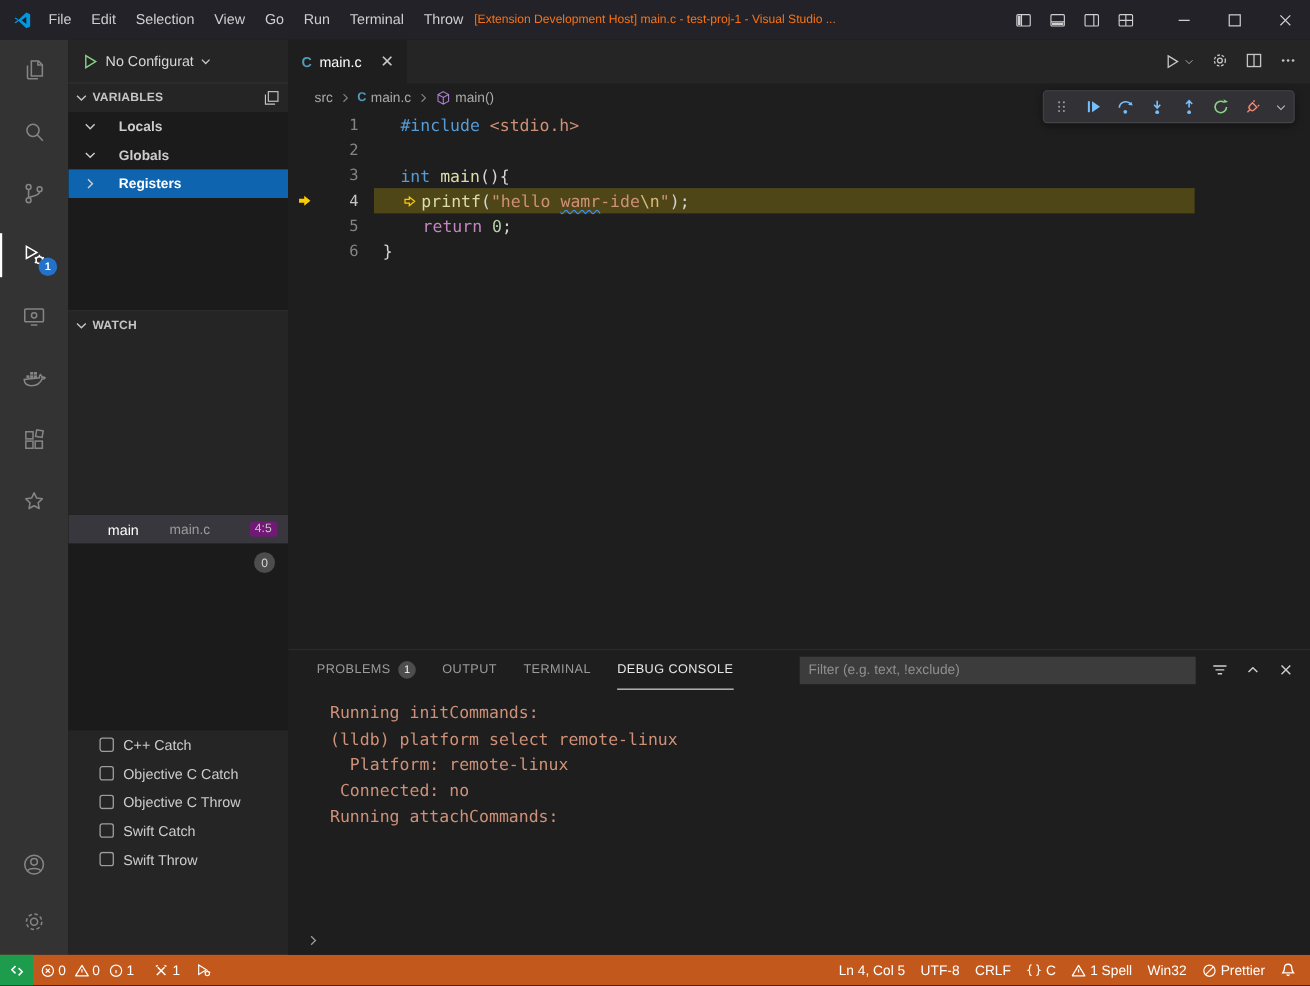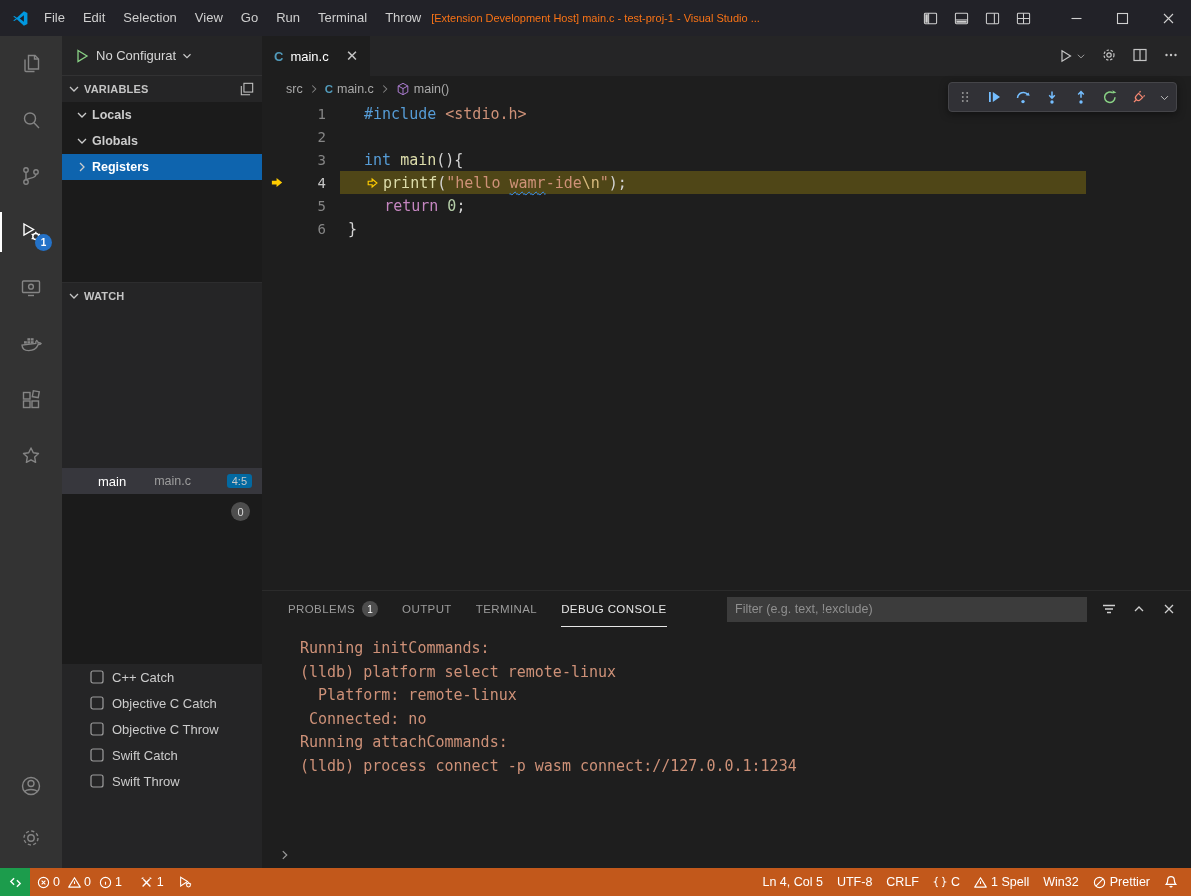--- a/index.html
+++ b/index.html
@@ -40,25 +40,25 @@
   .cfg-select .lbl { white-space:nowrap; overflow:hidden; }
   .sec-header { height:26px; flex:0 0 26px; display:flex; align-items:center; padding:0 8px 0 4px; font-size:11px; font-weight:700; color:#c5c5c5; letter-spacing:.2px; border-top:1px solid #2d2d2e; }
   .sec-header .chev { display:flex; margin-right:2px; }
   .sec-status { font-weight:400; color:#8a8a8a; font-size:10.5px; margin-left:8px; white-space:nowrap; overflow:hidden; }
   .sec-hicon { margin-left:auto; display:flex; }
   .sec-body { overflow:hidden; }
   .sb-dark { background:#1b1b1b; }
   .tree-row { height:26px; display:flex; align-items:center; padding-left:12px; color:#cccccc; cursor:default; }
   .tree-row svg { flex:0 0 16px; }
   .tree-row.sel { background:var(--selection,#0E64AE); color:#ffffff; }
-  .tree-label { margin-left:2px; font-weight:700; font-size:12.5px; }
+  .tree-label { margin-left:18px; font-weight:700; font-size:12.5px; }
   .cs-frame { height:26px; display:flex; align-items:center; background:#37373d; padding:0 10px 0 36px; }
   .cs-fn { color:#ffffff; font-size:13px; }
   .cs-file { color:#9d9d9d; margin-left:28px; font-size:12.5px; }
-  .cs-pos { margin-left:auto; background:#0369a1; color:#c8c8c8; border-radius:3px; padding:1px 5px; font-size:11px; }
+  .cs-pos { margin-left:auto; background:#701a75; color:#c8c8c8; border-radius:3px; padding:1px 5px; font-size:11px; }
   .cs-counter-row { display:flex; justify-content:flex-end; padding:8px 12px 0 0; }
   .cs-counter { width:19px; height:19px; border-radius:50%; background:#4d4d4d; color:#d8d8d8; font-size:11px; display:flex; align-items:center; justify-content:center; }
   .bp-row { height:26px; display:flex; align-items:center; padding-left:28px; gap:8px; color:#cccccc; font-size:13px; }
   .bp-check { display:flex; }
 
   
   .main { flex:1 1 auto; display:flex; flex-direction:column; min-width:0; position:relative; }
   .tabbar { height:40px; flex:0 0 40px; background:#252526; display:flex; align-items:stretch; position:relative; }
   .tab { display:flex; align-items:center; gap:7px; padding:0 12px; background:#1e1e1e; color:#ffffff; font-size:13px; cursor:default; }
   .c-ico { color:#519ABA; font-weight:700; font-size:13px; font-family:"Liberation Sans",sans-serif; }
@@ -544,21 +544,20 @@
                 </svg>
               </span>
           </div>
         </div>
         <div class="console" id="console-out">
             <div class="console-line">Running initCommands:</div>
             <div class="console-line">(lldb) platform select remote-linux</div>
             <div class="console-line">  Platform: remote-linux</div>
             <div class="console-line"> Connected: no</div>
             <div class="console-line">Running attachCommands:</div>
-            <div class="console-line">(lldb) process connect -p wasm connect://127.0.0.1:1234</div>
           </div>
         <div class="console-prompt">
           <svg width="14" height="14" viewBox="0 0 16 16">
               <path d="M5.5 3.5L10 8l-4.5 4.5" fill="none" stroke="#9a9a9a" stroke-width="1.4"></path>
             </svg>
         </div>
       </div>
     </div>
   </div>
 

